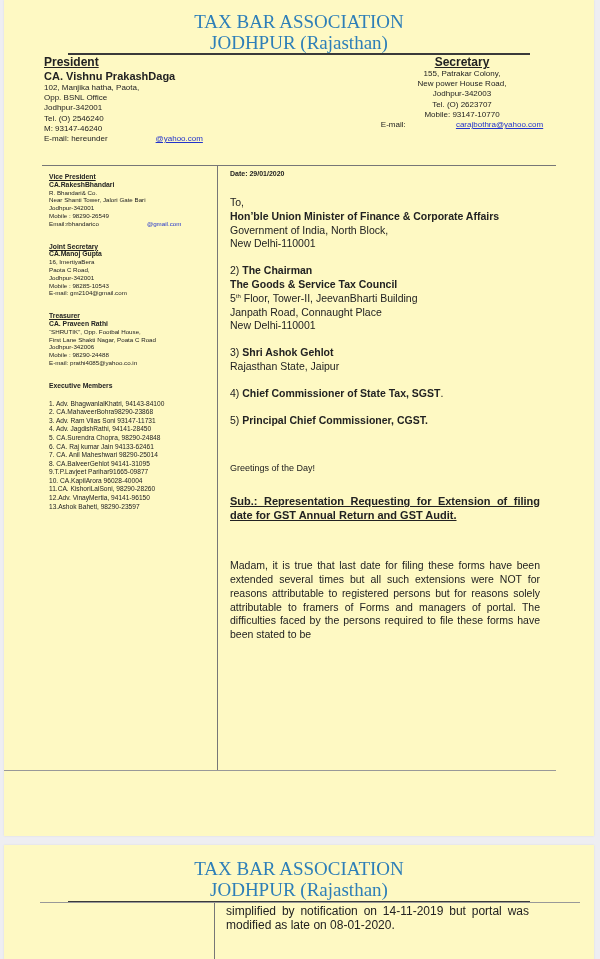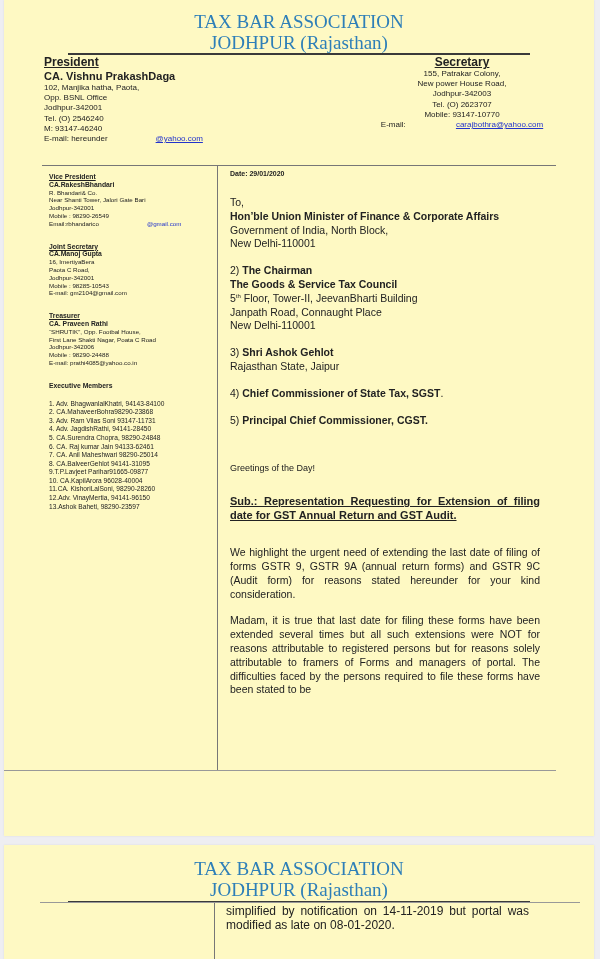--- a/index.html
+++ b/index.html
@@ -162,21 +162,20 @@
     <div><span>4) </span><span class="b">Chief Commissioner of State Tax, SGST</span><span>.</span></div>
     <div style="height:13px;"></div>
     <div><span>5) </span><span class="b">Principal Chief Commissioner, CGST.</span></div>
 
     <div style="height:27px;"></div>
     <div style="height:8px;"></div>
     <div style="font-size:9px;">Greetings of the Day!</div>
     <div style="height:18px;"></div>
     <div class="sub">Sub.:   Representation Requesting for Extension of filing date for GST Annual Return and GST Audit.</div>
     <div style="height:24px;"></div>
-    <div class="para">We highlight the urgent need of extending the last date of filing of forms GSTR 9, GSTR 9A (annual return forms) and GSTR 9C (Audit form) for reasons stated hereunder for your kind consideration.</div>
     <div style="height:13px;"></div>
     <div class="para">Madam, it is true  that last date for filing these forms have been extended several times but all such extensions were NOT for reasons attributable to registered persons but for reasons solely attributable to framers of Forms and managers of portal. The difficulties faced by the persons required to file these forms have been stated to be</div>
   </div>
 </div>
 
 <div class="page" id="page2">
   <div class="lh-title" style="top:14px;">TAX BAR ASSOCIATION</div>
   <div class="lh-title" style="top:35px;">JODHPUR (Rajasthan)</div>
   <div class="lh-line" style="top:56px; left:64px; width:462px; height:1.5px;"></div>
   <div class="hline" style="top:57px; left:36px; width:540px; background:#999;"></div>

